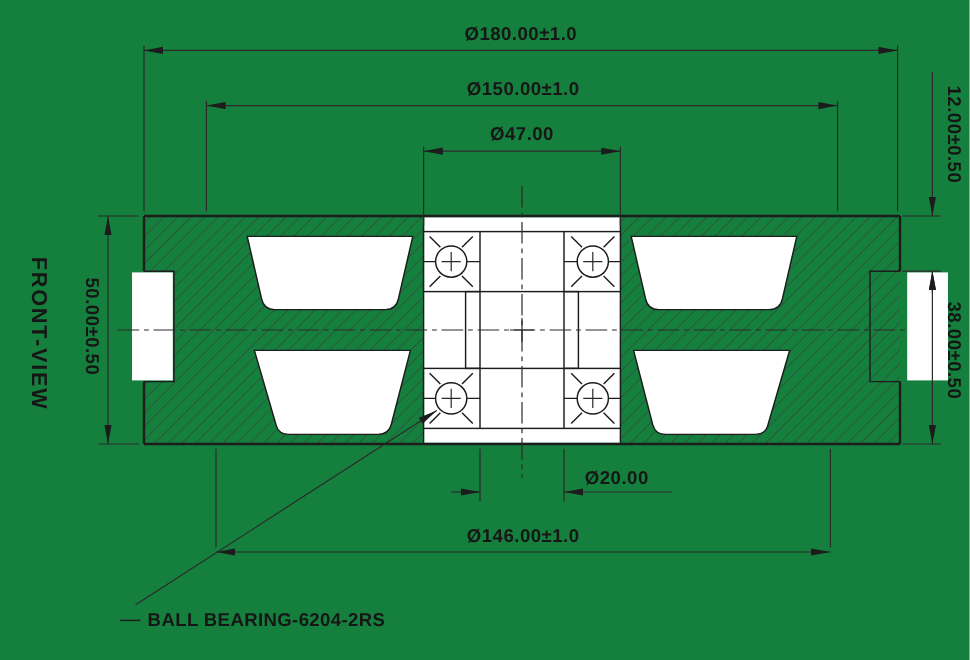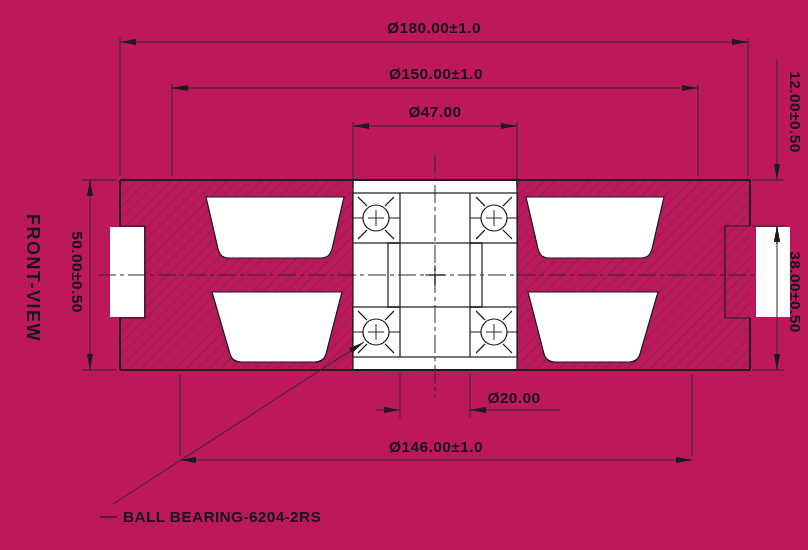--- a/index.html
+++ b/index.html
@@ -1,17 +1,17 @@
 <!DOCTYPE html>
 <html><head>
 <meta charset="utf-8">
 <style>
   html,body{margin:0;padding:0;background:#e8e8e8;}
   .canvas{
-    width:808px;height:550px;background:#be185d;position:relative;overflow:hidden;
+    width:808px;height:550px;background:#15803d;position:relative;overflow:hidden;
     font-family:"Liberation Sans", sans-serif;
   }
   svg{display:block;}
   .dim-text{
     font-family:"Liberation Sans", sans-serif;
     font-size:15.5px;font-weight:600;fill:#161616;letter-spacing:.4px;
   }
   .view-text{
     font-family:"Liberation Sans", sans-serif;
     font-size:18px;font-weight:700;fill:#161616;letter-spacing:1.5px;

